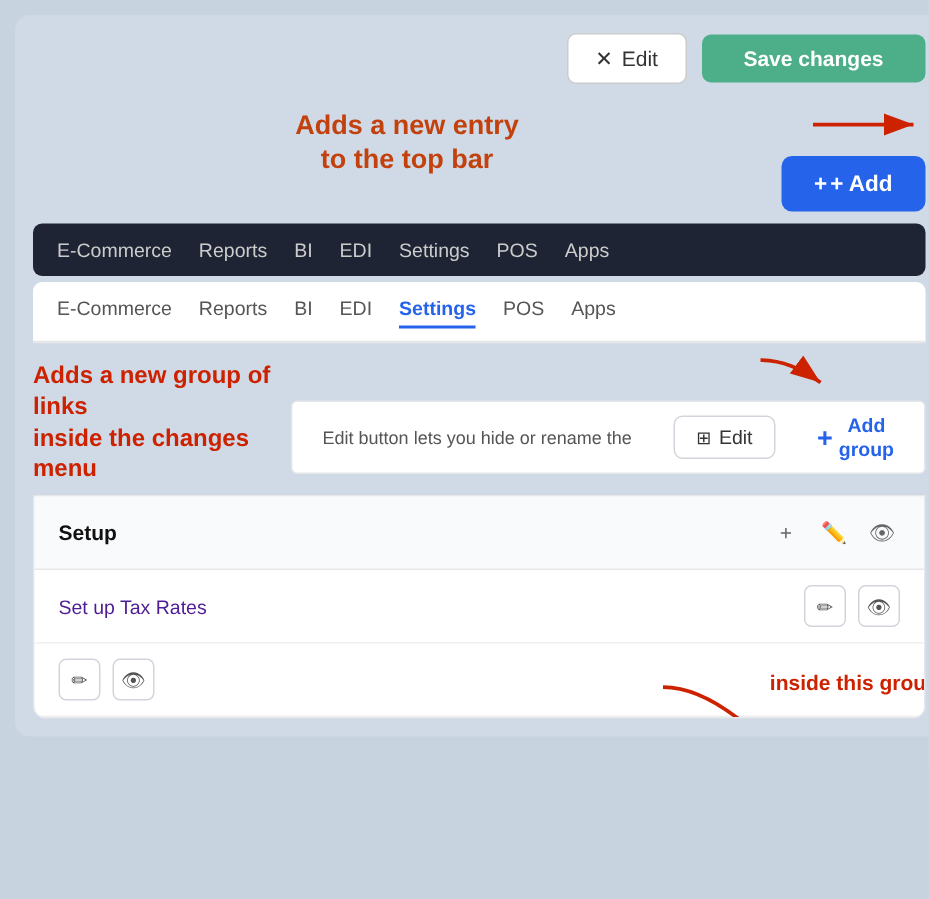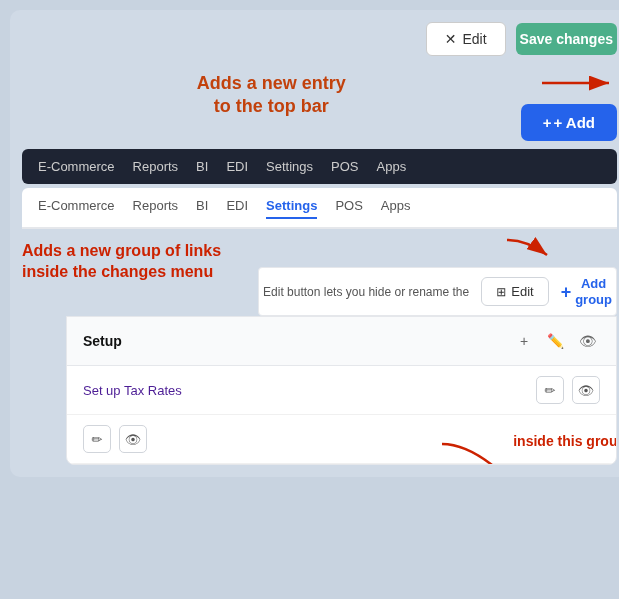--- a/index.html
+++ b/index.html
@@ -40,21 +40,21 @@
       background: white;
       border: 1.5px solid #ccc;
       border-radius: 6px;
       font-size: 14px;
       font-weight: 500;
       cursor: pointer;
       color: #333;
     }
 
     .save-button {
-      padding: 8px 4px;
+      padding: 8px 28px;
       background: #4caf8a;
       border: none;
       border-radius: 6px;
       font-size: 14px;
       font-weight: 600;
       cursor: pointer;
       color: white;
     }
 
     .annotation-top {
@@ -132,23 +132,23 @@
       line-height: 1.3;
       text-align: center;
       margin: 10px 0 6px 0;
     }
 
     
     .action-row {
       display: flex;
       justify-content: space-between;
       align-items: center;
-      gap: 12px;
-      background: white;
-      padding: 8px 4px;
+      gap: 28px;
+      background: white;
+      padding: 8px 20px;
       border-top: 1px solid #e5e7eb;
       margin-bottom: 0;
     }
 
     .info-text {
       font-size: 12px;
       color: #555;
       flex: 1;
     }
 
@@ -348,21 +348,21 @@
           <span>Edit</span>
         </button>
         <button class="add-group-button">
           <span style="font-size:18px; line-height:1;">+</span>
           <span style="line-height:1.2;">Add<br>group</span>
         </button>
       </div>
     </div>
   </div>
 
-  <div class="group-card" style="margin-top:0; position:relative;margin-left:44px;">
+  <div class="group-card" style="margin-top:0; position:relative;">
     <div class="group-header">
       <span class="group-title">Setup</span>
       <div class="group-icons">
         <span class="icon-btn" title="Add link">+</span>
         <span class="icon-btn">✏️</span>
         <span class="icon-btn">👁</span>
       </div>
     </div>
 
     <div class="group-row">

